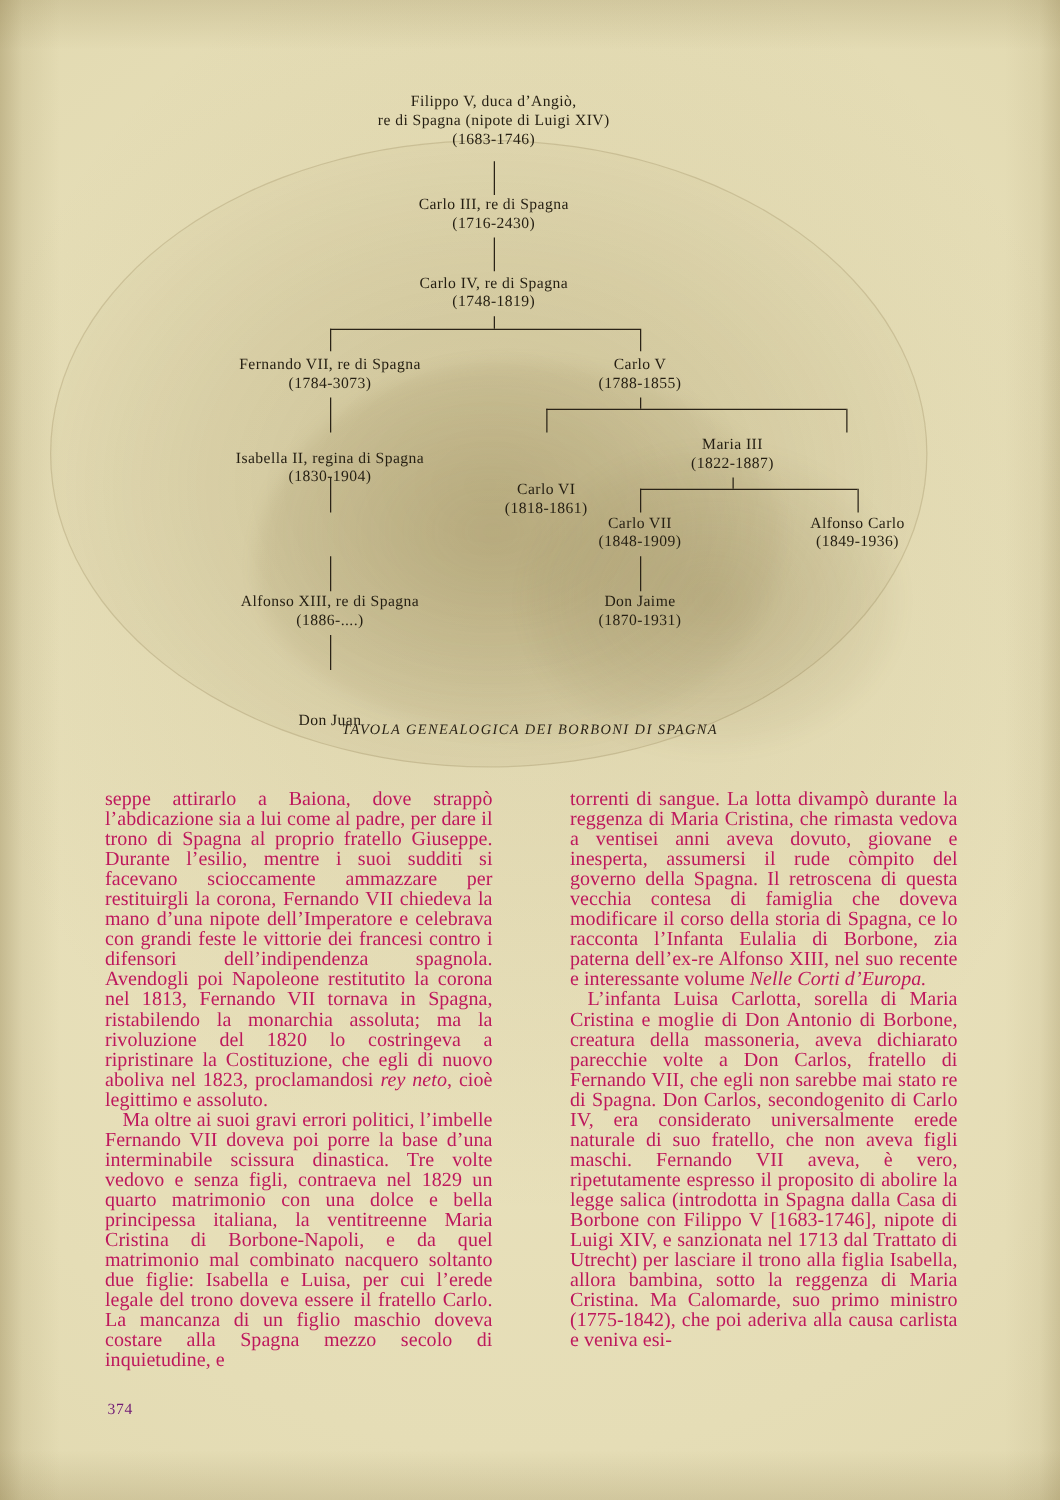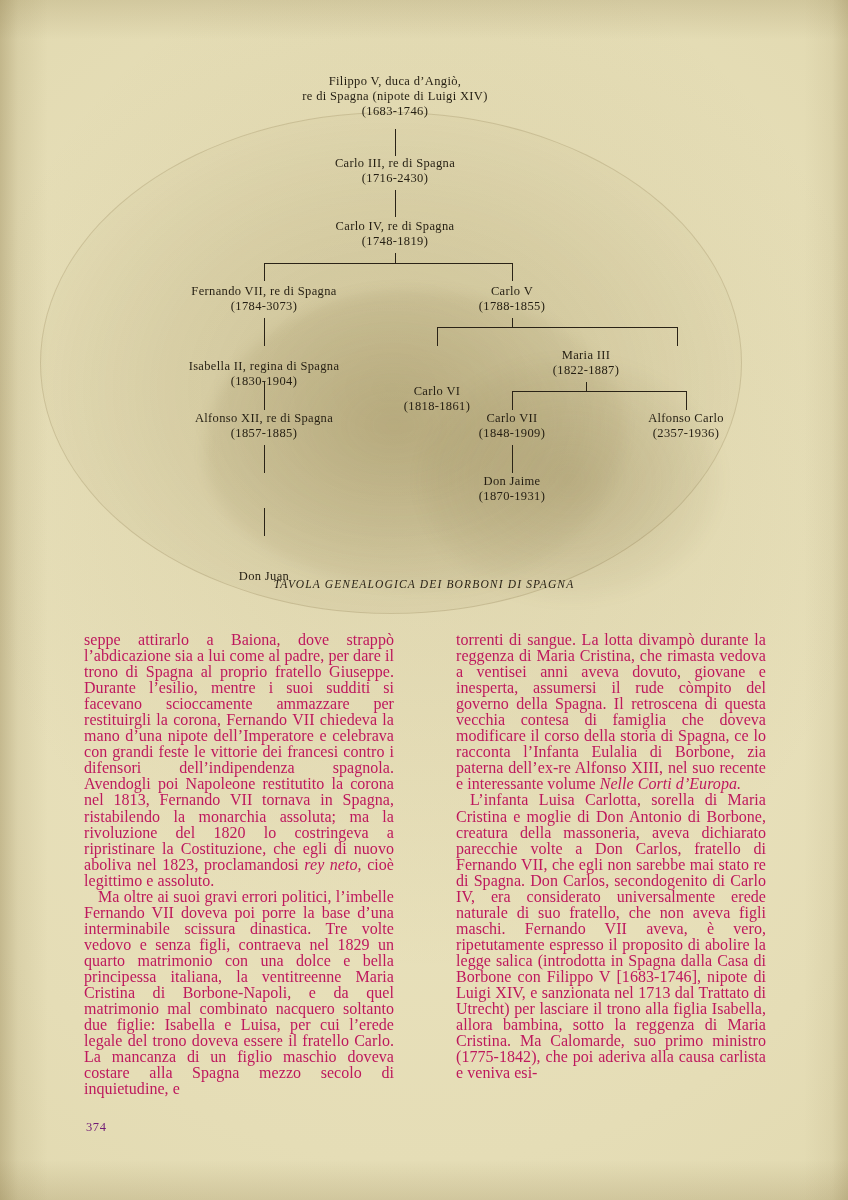--- a/index.html
+++ b/index.html
@@ -171,38 +171,38 @@
       <span class="nm">Maria  III</span>
       <span class="dt">(1822-1887)</span>
     </div>
 
     <div class="vline" style="left:264px;top:382px;height:28px;"></div>
     <div class="vline" style="left:586px;top:382px;height:9px;"></div>
     <div class="hline" style="left:512px;top:391px;width:174px;"></div>
     <div class="vline" style="left:512px;top:391px;height:19px;"></div>
     <div class="vline" style="left:686px;top:391px;height:19px;"></div>
 
-    <div class="node" style="left:264px;top:411px;">
-      <span class="nm">Alfonso  XII,  re  di  Spagna</span>
-      <span class="dt">(1857-1885)</span>
-    </div>
 
     <div class="node" style="left:512px;top:411px;">
       <span class="nm">Carlo  VII</span>
       <span class="dt">(1848-1909)</span>
     </div>
 
     <div class="node" style="left:686px;top:411px;">
       <span class="nm">Alfonso  Carlo</span>
-      <span class="dt">(2357-1936)</span>
+      <span class="dt">(1849-1936)</span>
     </div>
 
     <div class="vline" style="left:264px;top:445px;height:28px;"></div>
     <div class="vline" style="left:512px;top:445px;height:28px;"></div>
 
+    <div class="node" style="left:264px;top:474px;">
+      <span class="nm">Alfonso  XIII,  re  di  Spagna</span>
+      <span class="dt">(1886-....)</span>
+    </div>
 
     <div class="node" style="left:512px;top:474px;">
       <span class="nm">Don  Jaime</span>
       <span class="dt">(1870-1931)</span>
     </div>
 
     <div class="vline" style="left:264px;top:508px;height:28px;"></div>
 
     <div class="node" style="left:264px;top:538px;margin-top:31px;">
       <span class="nm">Don  Juan</span>

